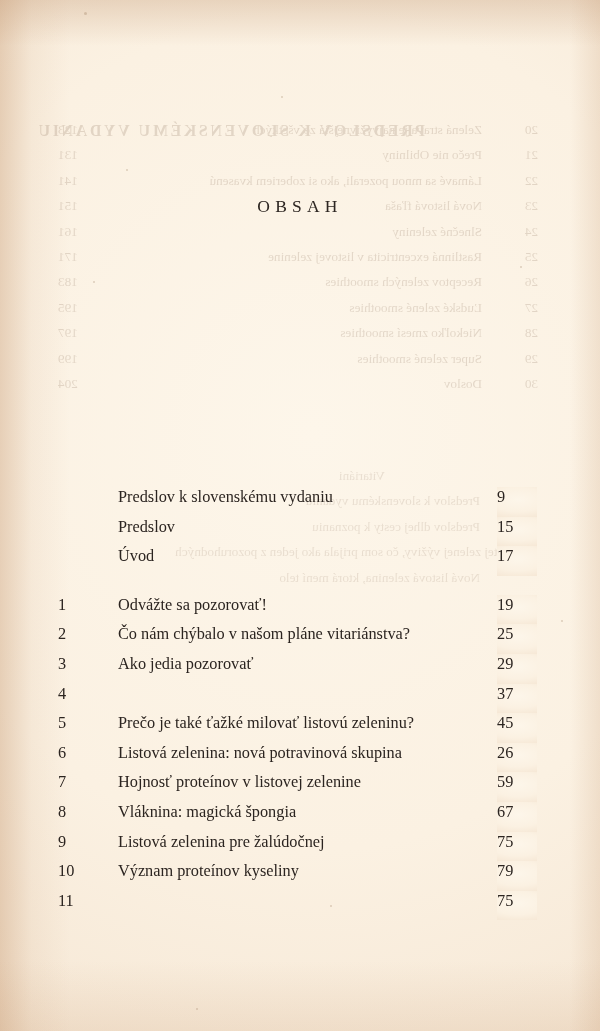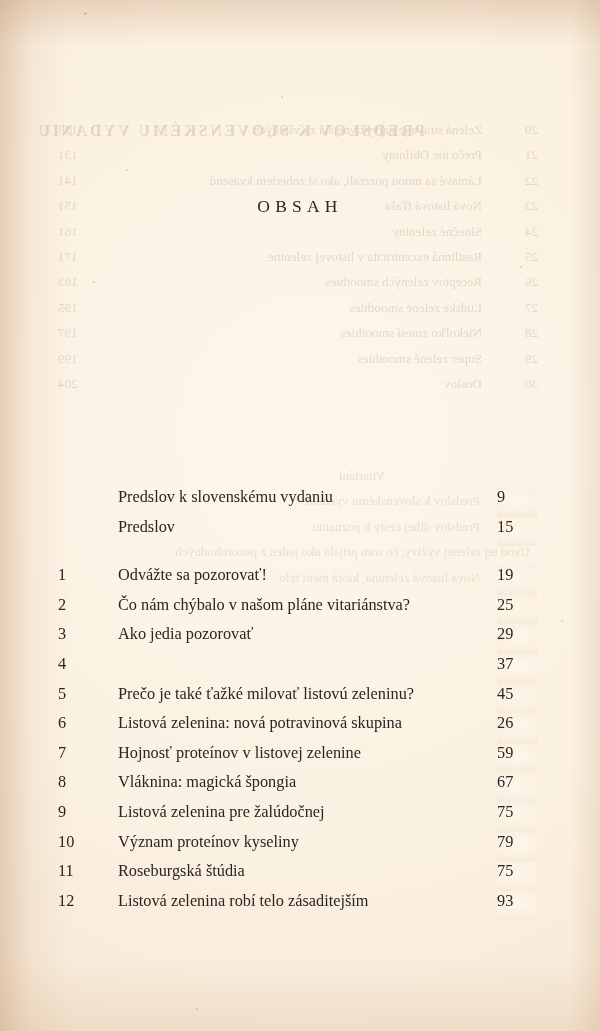--- a/index.html
+++ b/index.html
@@ -256,20 +256,24 @@
 
       <div class="toc-group">
         <div class="toc-row">
           <span class="label">Predslov k slovenskému vydaniu</span>
           <span class="page">9</span>
         </div>
         <div class="toc-row">
           <span class="label">Predslov</span>
           <span class="page">15</span>
         </div>
+        <div class="toc-row">
+          <span class="label">Úvod</span>
+          <span class="page">17</span>
+        </div>
       </div>
 
       <div class="front-gap"></div>
 
       <div class="toc-group">
         <div class="toc-row">
           <span class="num">1</span>
           <span class="label">Odvážte sa pozorovať!</span>
           <span class="page">19</span>
         </div>
@@ -312,25 +316,19 @@
           <span class="label">Listová zelenina pre žalúdočnej</span>
           <span class="page">75</span>
         </div>
         <div class="toc-row">
           <span class="num">10</span>
           <span class="label">Význam proteínov kyseliny</span>
           <span class="page">79</span>
         </div>
         <div class="toc-row">
           <span class="num">11</span>
-          <span class="label">Roseburgská štúdia</span>
           <span class="page">75</span>
-        </div>
-        <div class="toc-row">
-          <span class="num">12</span>
-          <span class="label">Listová zelenina robí telo zásaditejším</span>
-          <span class="page">93</span>
         </div>
       </div>
 
     </div>
   </div>
 </div>
 
 </body></html>

